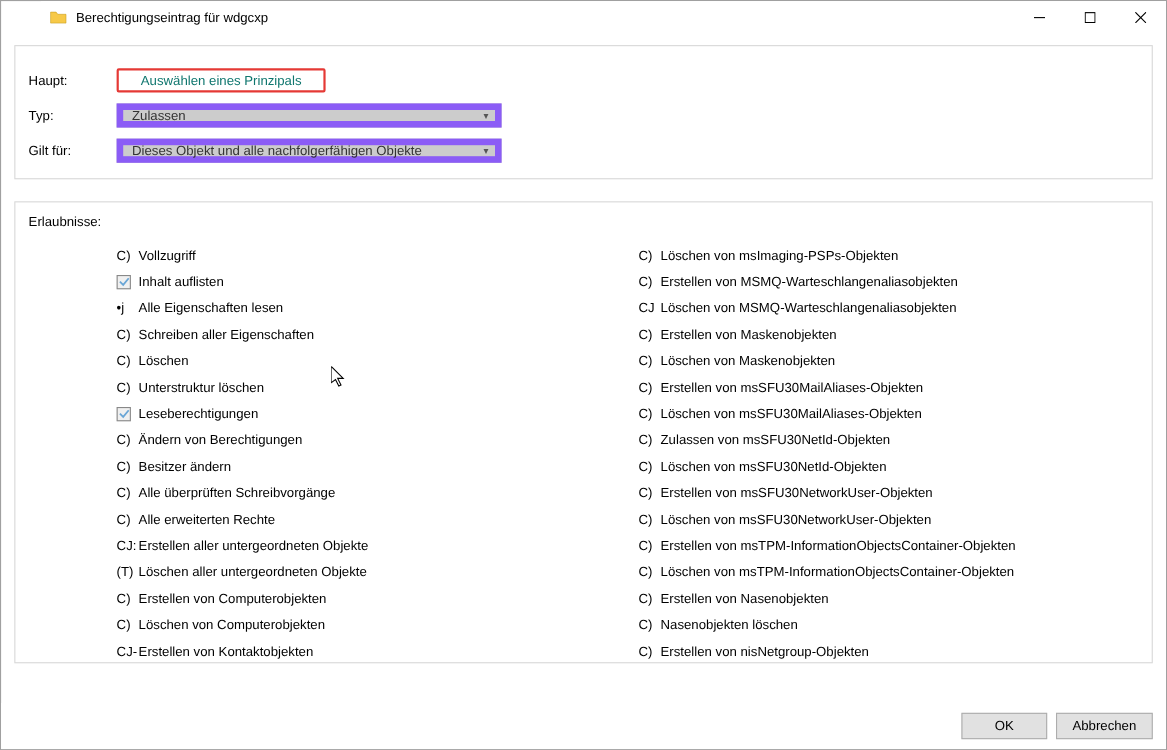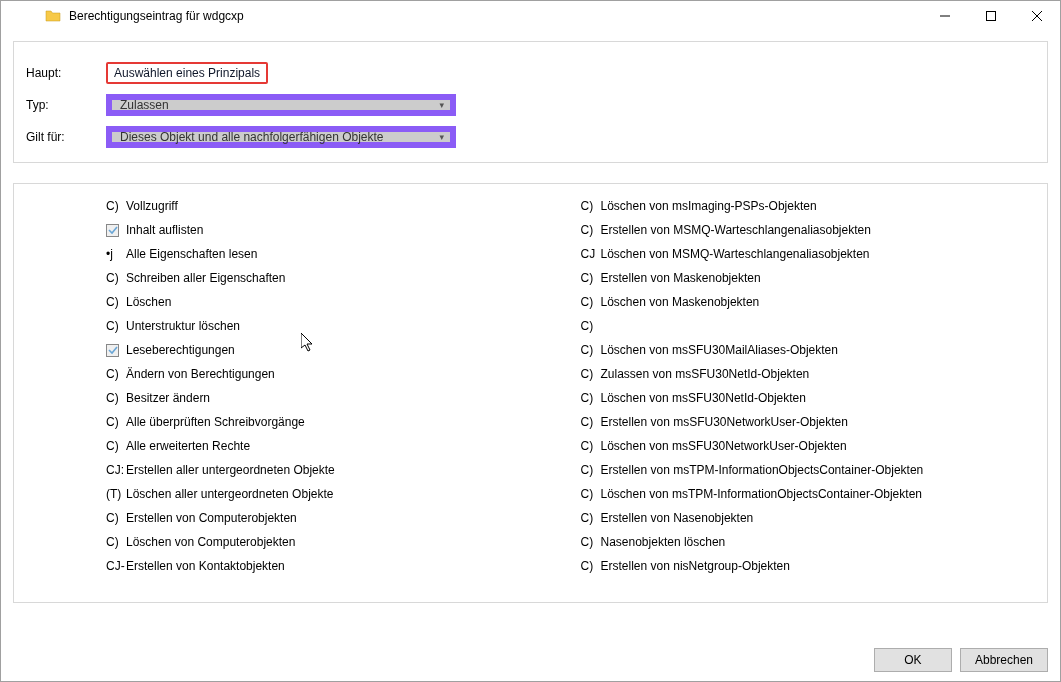--- a/index.html
+++ b/index.html
@@ -57,23 +57,23 @@
     align-items: center;
     margin-top: 10px;
   }
   .row:first-child { margin-top: 8px; }
   .row .label {
     width: 80px;
     font-size: 12px;
     color: #000;
   }
   .principal-link {
-    color: #0f172a;
-    font-size: 12px;
-    padding: 2px 6px;
+    color: #0f766e;
+    font-size: 12px;
+    padding: 2px 20px;
     border: 2px solid #e53935;
     border-radius: 2px;
   }
   .select {
     width: 350px;
     height: 22px;
     background: #ccc;
     border: 6px solid #8b5cf6;
     display: flex;
     align-items: center;
@@ -204,20 +204,21 @@
     <div class="row">
       <span class="label">Gilt für:</span>
       <div class="select">
         <span>Dieses Objekt und alle nachfolgerfähigen Objekte</span>
         <span class="chev">▾</span>
       </div>
     </div>
   </div>
 
   <div class="groupbox perm-group">
+    <div class="perm-title">Erlaubnisse:</div>
     <div class="perm-columns">
       <div class="perm-col" id="perm-col1">
           <div class="perm-item">
             <span class="glyph">C)</span>
             <span>Vollzugriff</span>
           </div>
           <div class="perm-item">
             <span class="glyph">
               <span class="chk">
                 <svg viewBox="0 0 10 10">
@@ -306,20 +307,21 @@
           <div class="perm-item">
             <span class="glyph">C)</span>
             <span>Erstellen von Maskenobjekten</span>
           </div>
           <div class="perm-item">
             <span class="glyph">C)</span>
             <span>Löschen von Maskenobjekten</span>
           </div>
           <div class="perm-item">
             <span class="glyph">C)</span>
+            <span>Erstellen von msSFU30MailAliases-Objekten</span>
           </div>
           <div class="perm-item">
             <span class="glyph">C)</span>
             <span>Löschen von msSFU30MailAliases-Objekten</span>
           </div>
           <div class="perm-item">
             <span class="glyph">C)</span>
             <span>Zulassen von msSFU30NetId-Objekten</span>
           </div>
           <div class="perm-item">

